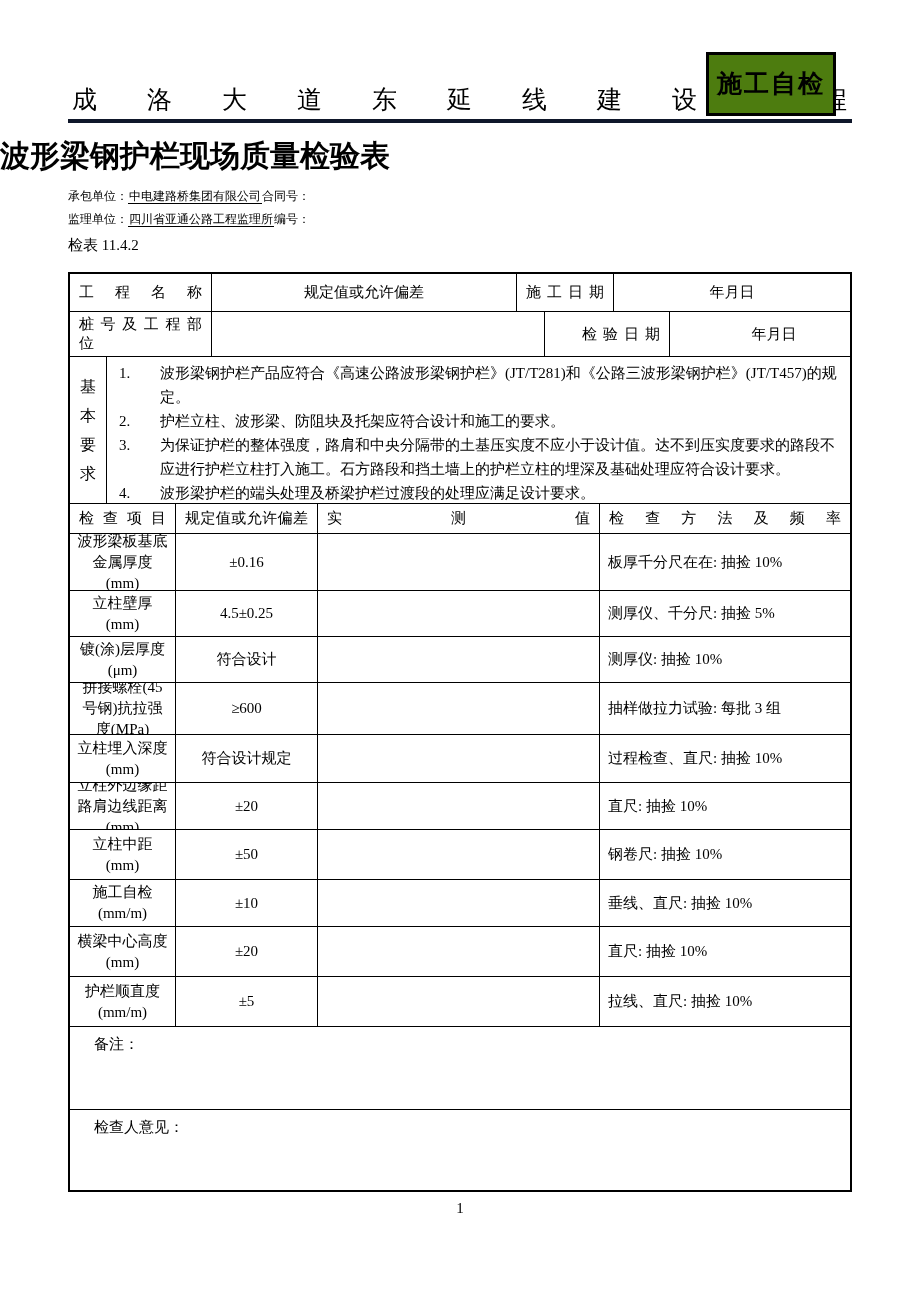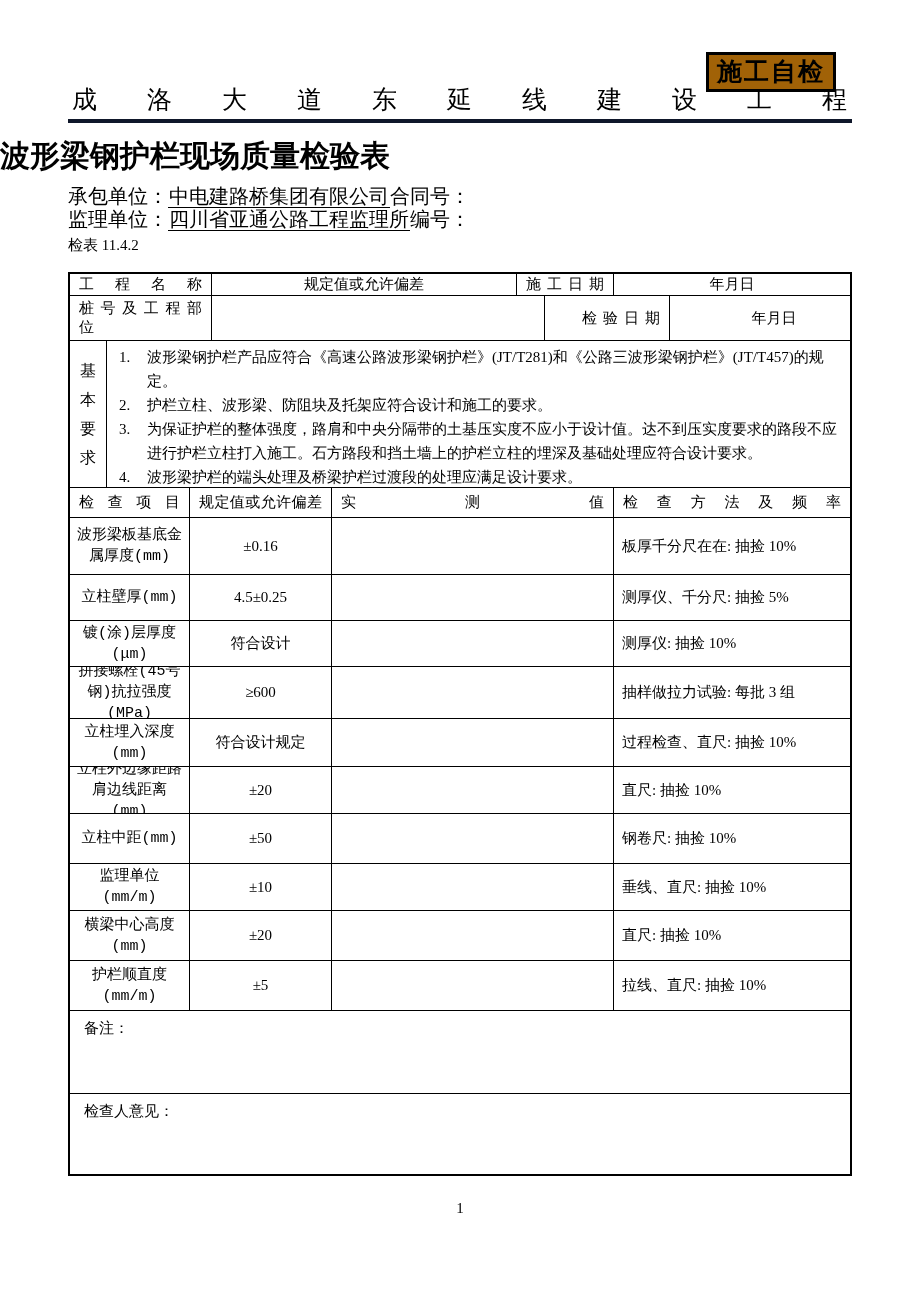--- a/index.html
+++ b/index.html
@@ -8,74 +8,74 @@
     width: 920px; height: 1302px;
     font-family: "Liberation Serif", "DejaVu Serif", serif;
     color: #000; position: relative;
   }
   .page { width: 920px; height: 1302px; position: relative; background: #fff; }
 
   
   .header { position: relative; margin: 0 68px; padding-top: 84px; }
   .stamp {
     position: absolute; top: 52px; right: 16px;
-    border: 3px solid #000; background: #a16207;
+    border: 3px solid #000; background: #4d7c0f;
     font-size: 25px; font-weight: bold; letter-spacing: 2px;
-    padding: 1px 8px; line-height: 32px; z-index: 2;
+    padding: 13px 8px; line-height: 32px; z-index: 2;
   }
   .project-line {
     font-size: 25px; line-height: 32px; letter-spacing: 1px;
     border-bottom: 4px solid #0f172a; padding: 0 4px 3px 4px;
     text-align: justify; text-align-last: justify;
   }
   .form-title { text-align: left; font-size: 30px; font-weight: bold; margin: 13px 0 8px 0; }
 
-  .meta { margin: 0 68px; font-size: 20px; line-height: 23px; }
+  .meta { margin: 0 68px; font-size: 12px; line-height: 23px; }
   .uline { border-bottom: 1px solid #000; padding: 0 1px; }
   .form-code { margin: 5px 68px 17px 68px; font-size: 15px; }
 
   
   .tbl { width: 784px; margin: 2px 0 0 68px; border: 2px solid #000; font-size: 15px; }
   .tr { display: flex; border-bottom: 1px solid #000; }
   .tr:last-child { border-bottom: none; }
   .td {
     border-right: 1px solid #000;
     display: flex; align-items: center; justify-content: center;
     text-align: center; overflow: hidden;
   }
   .td:last-child { border-right: none; }
 
   
-  .r-info1 { height: 22px; justify-content: center; }
+  .r-info1 { height: 38px; justify-content: center; }
   .r-info2 { height: 45px; gap: 28px; }
   .c1 { width: 142px; } .c2 { width: 305px; } .c3 { width: 97px; } .c4 { flex: 1; }
 
   
   .jl { display: block; width: 100%; text-align: justify; text-align-last: justify; padding: 0 9px; }
 
   
   .r-req { height: 147px; }
   .rq1 { width: 37px; }
   .rq2 { flex: 1; align-items: flex-start; justify-content: flex-start; text-align: left; }
   .vert { width: 17px; margin: auto; line-height: 29px; text-align: center; word-break: break-all; font-size: 16px; }
   .req-content { width: 100%; padding: 4px 8px 2px 6px; }
   .req-item { display: flex; line-height: 24px; }
   .req-no { width: 34px; flex: 0 0 34px; padding-left: 6px; }
-  .req-text { flex: 1; }
+  .req-text { flex: 1; margin-left: 13px; }
 
   
   .r-head { height: 30px; }
-  .i1 { width: 120px; font-family: Liberation Mono, monospace; } .i2 { width: 142px; } .i3 { width: 282px; } .i4 { flex: 1; }
+  .i1 { width: 106px; } .i2 { width: 142px; } .i3 { width: 282px; } .i4 { flex: 1; }
   .item-cell { padding: 0 6px; line-height: 21px; }
   .method { justify-content: flex-start; text-align: left; padding: 0 8px; line-height: 21px; }
 
   
   .r-remarks { height: 83px; }
   .r-opinion { height: 80px; }
-  .corner { align-items: flex-start; justify-content: flex-start; text-align: left; padding: 8px 14px; }
+  .corner { align-items: flex-start; justify-content: flex-start; text-align: left; padding: 8px 24px; }
 
   .page-number { position: absolute; top: 1200px; left: 0; right: 0; text-align: center; font-size: 15px; }
 </style>
 </head>
 <body>
 
 <div class="page">
 
   <div class="header">
     <div class="stamp">施工自检</div>
@@ -258,21 +258,21 @@
         </div>
       <div class="td i3">
           <span></span>
         </div>
       <div class="td i4 method">
           <span>钢卷尺: 抽捡 10%</span>
         </div>
     </div>
     <div class="tr" style="height:47px">
       <div class="td i1 item-cell">
-          <span>监理单位(mm/m)</span>
+          <span>施工自检(mm/m)</span>
         </div>
       <div class="td i2">
           <span>±10</span>
         </div>
       <div class="td i3">
           <span></span>
         </div>
       <div class="td i4 method">
           <span>垂线、直尺: 抽捡 10%</span>
         </div>

